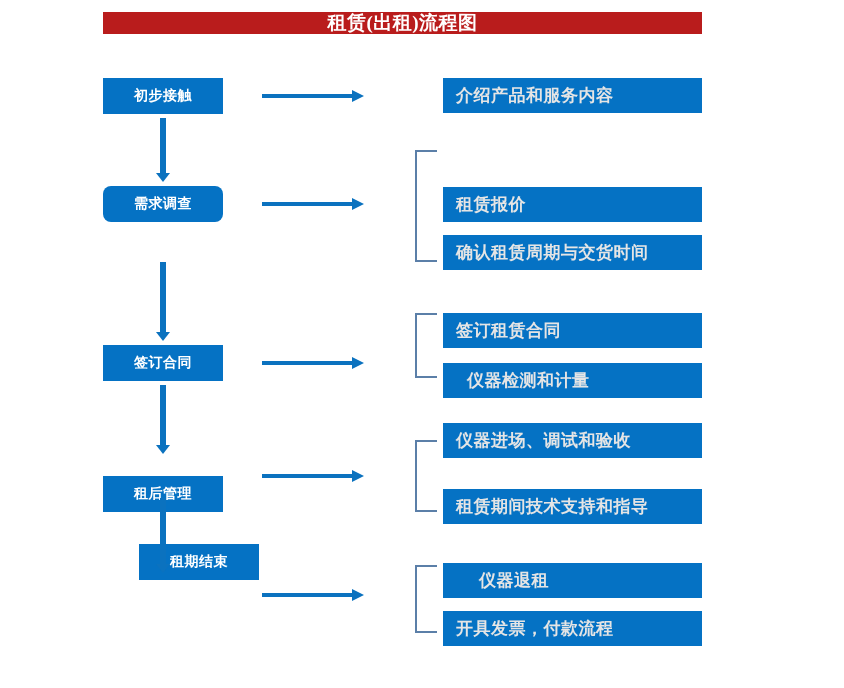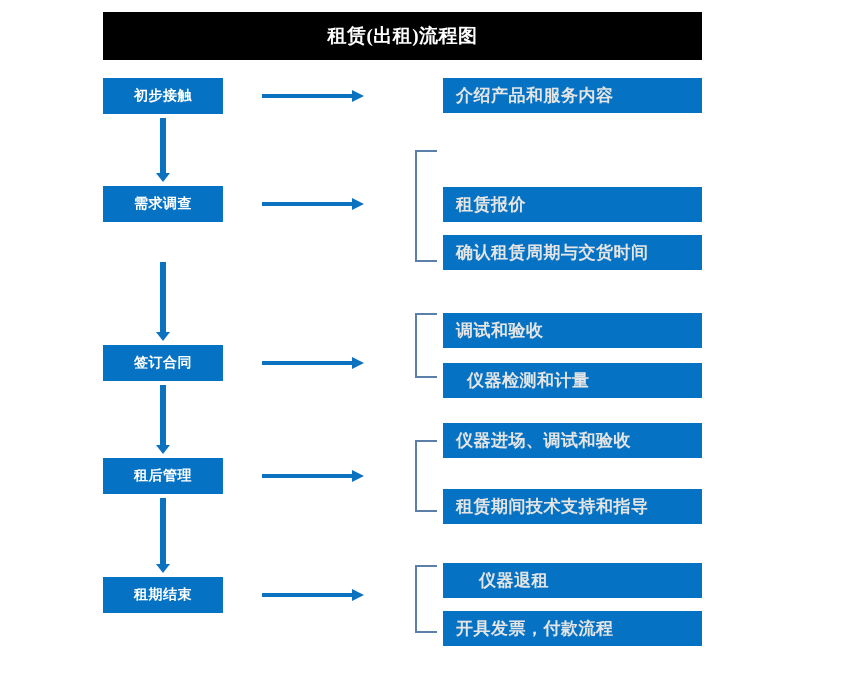--- a/index.html
+++ b/index.html
@@ -21,22 +21,22 @@
     width: 844px;
     height: 688px;
   }
 
   
   .title-bar {
     position: absolute;
     left: 103px;
     top: 12px;
     width: 599px;
-    height: 48px;
-    background: #000000;
+    height: 22px;
+    background: #b91c1c;
     color: #ffffff;
     display: flex;
     align-items: center;
     justify-content: center;
     font-size: 19px;
     font-weight: bold;
     letter-spacing: 0.5px;
   }
 
   
@@ -134,24 +134,24 @@
   }
 </style>
 </head>
 <body>
 
 <div id="canvas">
 
   <div class="title-bar">租赁(出租)流程图</div>
 
   <div class="stage-box" style="top:78px;">初步接触</div>
-  <div class="stage-box" style="top:186px;">需求调查</div>
+  <div class="stage-box" style="top:186px;border-radius:8px;">需求调查</div>
   <div class="stage-box" style="top:345px;">签订合同</div>
-  <div class="stage-box" style="top:458px;">租后管理</div>
-  <div class="stage-box" style="top:577px;">租期结束</div>
+  <div class="stage-box" style="top:476px;">租后管理</div>
+  <div class="stage-box" style="top:544px;margin-left:36px;">租期结束</div>
 
   <div class="v-arrow" style="top:118px; height:64px;">
     <div class="shaft" style="height:55px;"></div>
     <div class="head" style="top:55px;"></div>
   </div>
 
   <div class="v-arrow" style="top:262px; height:80px;">
     <div class="shaft" style="height:70px;"></div>
     <div class="head" style="top:70px;"></div>
   </div>
@@ -190,21 +190,21 @@
   <div class="bracket" style="top:150px; height:112px;"></div>
   <div class="bracket" style="top:313px; height:65px;"></div>
   <div class="bracket" style="top:440px; height:72px;"></div>
   <div class="bracket" style="top:565px; height:68px;"></div>
 
   <div class="detail-box" style="top:78px;">介绍产品和服务内容</div>
 
   <div class="detail-box" style="top:187px;">租赁报价</div>
   <div class="detail-box" style="top:235px;">确认租赁周期与交货时间</div>
 
-  <div class="detail-box" style="top:313px;">调试和验收</div>
+  <div class="detail-box" style="top:313px;">签订租赁合同</div>
   <div class="detail-box" style="top:363px;padding-left:24px;">仪器检测和计量</div>
 
   <div class="detail-box" style="top:423px;">仪器进场、调试和验收</div>
   <div class="detail-box" style="top:489px;">租赁期间技术支持和指导</div>
 
   <div class="detail-box" style="top:563px;padding-left:36px;">仪器退租</div>
   <div class="detail-box" style="top:611px;">开具发票，付款流程</div>
 
 </div>
 

